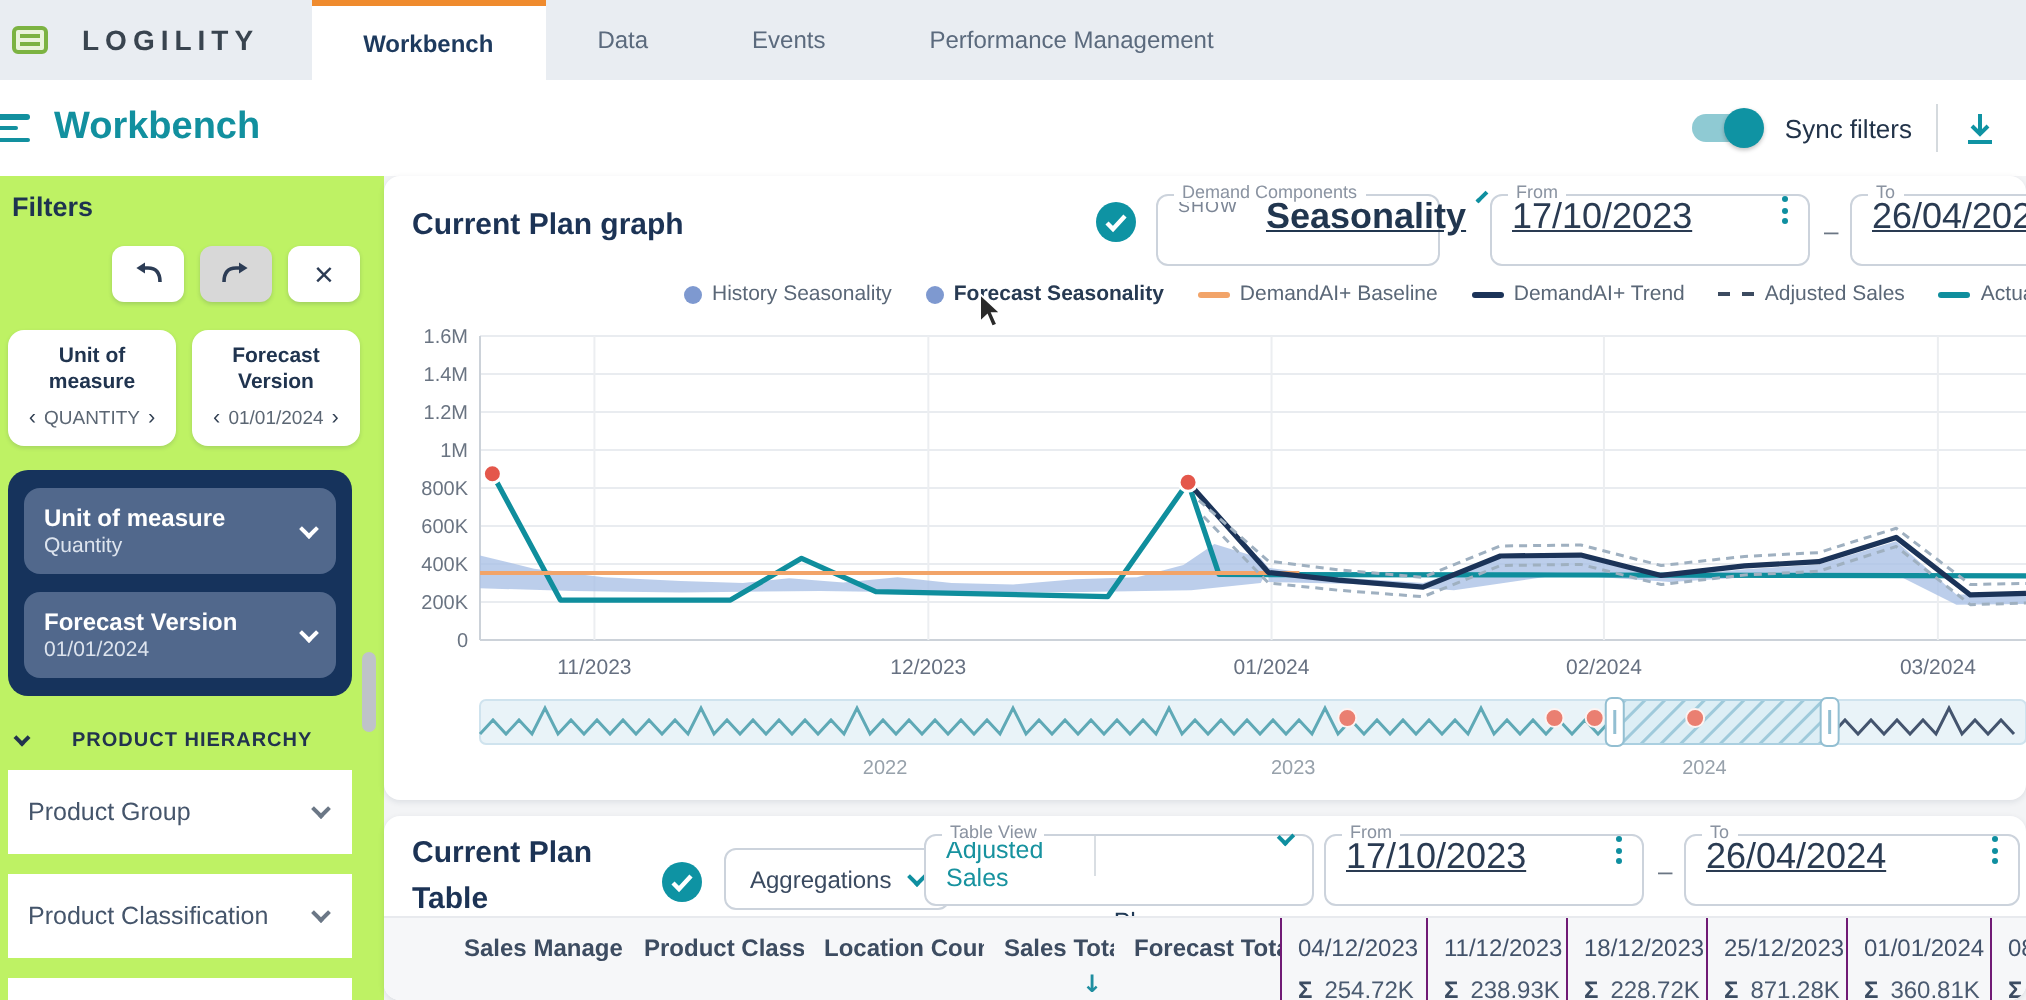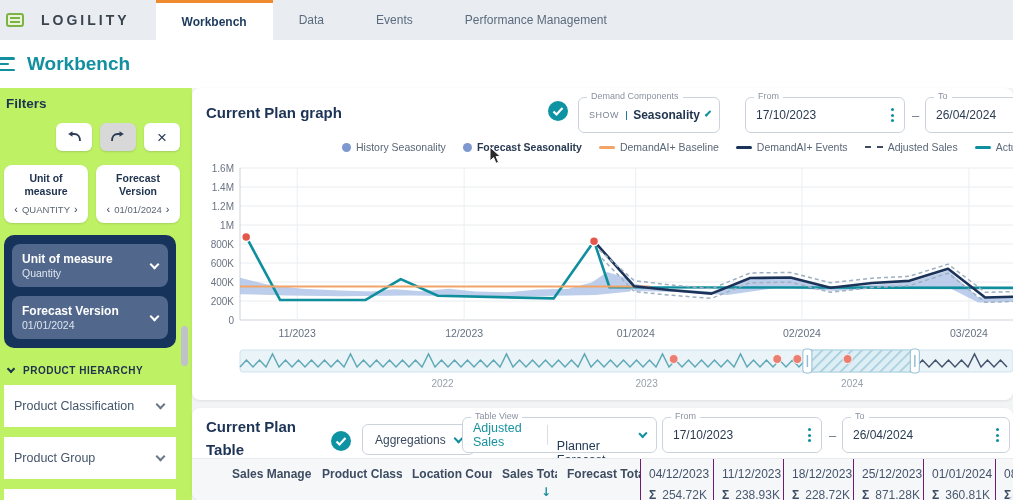--- a/index.html
+++ b/index.html
@@ -58,21 +58,21 @@
   .chip-arrow { font-size:11px; color:#313f52; }
   .dark-box { width:172px; background:#16335c; border-radius:10px; margin-top:12px; padding:9px 8px; }
   .dark-card { background:#51688c; border-radius:8px; padding:8px 10px; display:flex;
     align-items:center; justify-content:space-between; }
   .dark-card + .dark-card { margin-top:9px; }
   .dark-card .dc-label { font-size:12px; font-weight:bold; color:#fff; line-height:1.25; }
   .dark-card .dc-value { font-size:10.5px; color:#dde4ee; }
   .chev { width:7px; height:7px; border-right:2px solid currentColor; border-bottom:2px solid currentColor;
     display:inline-block; transform:rotate(45deg); margin-top:-3px; }
   .dark-card .chev { color:#fff; }
-  .section-row { display:flex; align-items:center; gap:9px; margin:17px 0 9px 4px; }
+  .section-row { display:flex; align-items:center; gap:22px; margin:17px 0 9px 4px; }
   .section-row .chev { color:#22334e; width:6px; height:6px; }
   .section-label { font-size:10px; font-weight:bold; letter-spacing:.5px; color:#22334e; }
   .hier-item { width:172px; height:42px; background:#fff; margin-bottom:10px; display:flex;
     align-items:center; justify-content:space-between; padding:0 12px 0 10px;
     font-size:12.5px; color:#45556b; }
   .hier-item .chev { color:#6b7786; }
   .panel-scroll { position:absolute; right:4px; top:0; width:7px; height:412px; }
   .panel-thumb { position:absolute; top:238px; width:7px; height:40px; border-radius:4px;
     background:#bfc3c9; }
 
@@ -80,24 +80,24 @@
   .card { background:#fff; border-radius:8px; box-shadow:0 1px 3px rgba(20,40,70,.10);
     position:relative; overflow:hidden; width:821px; }
   .graph-card { height:312px; margin-top:0; }
   .table-card { height:92px; margin-top:8px; }
   .card-title { position:absolute; left:14px; top:16px; font-size:15px; font-weight:bold; color:#1c3355; }
   .check-circle { position:absolute; width:22px; height:22px; }
 
   .field { position:absolute; background:#fff; border:1px solid #ccd3dc; border-radius:6px; height:36px; }
   .flabel { position:absolute; top:-7px; left:8px; font-size:9px; color:#8a93a1; background:#fff;
     padding:0 4px; white-space:nowrap; }
-  .fcontent { height:100%; display:flex; align-items:center; padding:0 10px; gap:7px; }
+  .fcontent { height:100%; display:flex; padding:0 10px; gap:7px; }
   .show-txt { font-size:9px; letter-spacing:.5px; color:#7b8595; }
   .teal-dot { width:9px; height:9px; border-radius:50%; background:#0f7e9c; }
-  .fvalue { font-size:12px; color:#21364f; font-weight:bold; }
+  .fvalue { font-size:18px; color:#21364f; font-weight:bold;text-decoration:underline; }
   .fvalue.norm { font-weight:normal; color:#2a3b52; }
   .field .chev { color:#0f8fa0; margin-left:auto; }
   .dots3 { display:flex; flex-direction:column; gap:2.5px; margin-left:auto; }
   .dots3 i { width:3px; height:3px; border-radius:50%; background:#0f8fa0; display:block; }
   .field-dash { position:absolute; font-size:13px; color:#6b7684; }
 
   .legend { position:absolute; top:53px; left:150px; display:flex; align-items:center; gap:17px; }
   .leg-item { display:flex; align-items:center; gap:5px; font-size:10.5px; color:#5a6777;
     white-space:nowrap; }
   .leg-item.bold { font-weight:bold; color:#273a52; }
@@ -144,20 +144,31 @@
 </div>
 
 <div class="titlebar">
   <div class="tb-left">
     <span class="menu-icon">
         <i></i>
         <i></i>
         <i></i>
       </span>
     <span class="tb-title">Workbench</span>
+  </div>
+  <div class="tb-right">
+    <span class="switch">
+        <span class="knob"></span>
+      </span>
+    <span class="sync-label">Sync filters</span>
+    <span class="vdiv"></span>
+    <svg width="18" height="18" viewBox="0 0 18 18">
+      <path d="M9 2 v9 M5 8 l4 4 4 -4" fill="none" stroke="#0f93a3" stroke-width="2"></path>
+      <path d="M3 16 h12" stroke="#0f93a3" stroke-width="2"></path>
+    </svg>
   </div>
 </div>
 
 <div class="layout">
 
   <div class="left-panel">
     <div class="filters-heading">Filters</div>
 
     <div class="btn-row">
       <button class="sq-btn">
@@ -212,25 +223,25 @@
           <span class="chev"></span>
         </div>
       </div>
 
     <div class="section-row">
       <span class="chev"></span>
       <span class="section-label">PRODUCT HIERARCHY</span>
     </div>
     <div id="hier-list">
         <div class="hier-item">
+          <span>Product Group</span>
+          <span class="chev"></span>
+        </div>
+        <div class="hier-item">
           <span>Product Classification</span>
-          <span class="chev"></span>
-        </div>
-        <div class="hier-item">
-          <span>Product Group</span>
           <span class="chev"></span>
         </div>
         <div class="hier-item"></div>
       </div>
 
     <div class="panel-scroll">
       <span class="panel-thumb"></span>
     </div>
   </div>
 
@@ -281,21 +292,21 @@
           <span class="leg-item bold">
             <span class="leg-circle" style="background: rgb(126, 153, 208);"></span>
             <span>Forecast Seasonality</span>
           </span>
           <span class="leg-item">
             <span class="leg-line" style="background: rgb(242, 164, 105);"></span>
             <span>DemandAI+ Baseline</span>
           </span>
           <span class="leg-item">
             <span class="leg-line" style="background: rgb(27, 51, 88);"></span>
-            <span>DemandAI+ Events</span>
+            <span>DemandAI+ Trend</span>
           </span>
           <span class="leg-item">
             <span class="leg-dash" style="border-color: rgb(60, 75, 96);"></span>
             <span>Adjusted Sales</span>
           </span>
           <span class="leg-item">
             <span class="leg-line" style="background: rgb(15, 142, 157);"></span>
             <span>Actual Sales</span>
           </span>
         </div>

